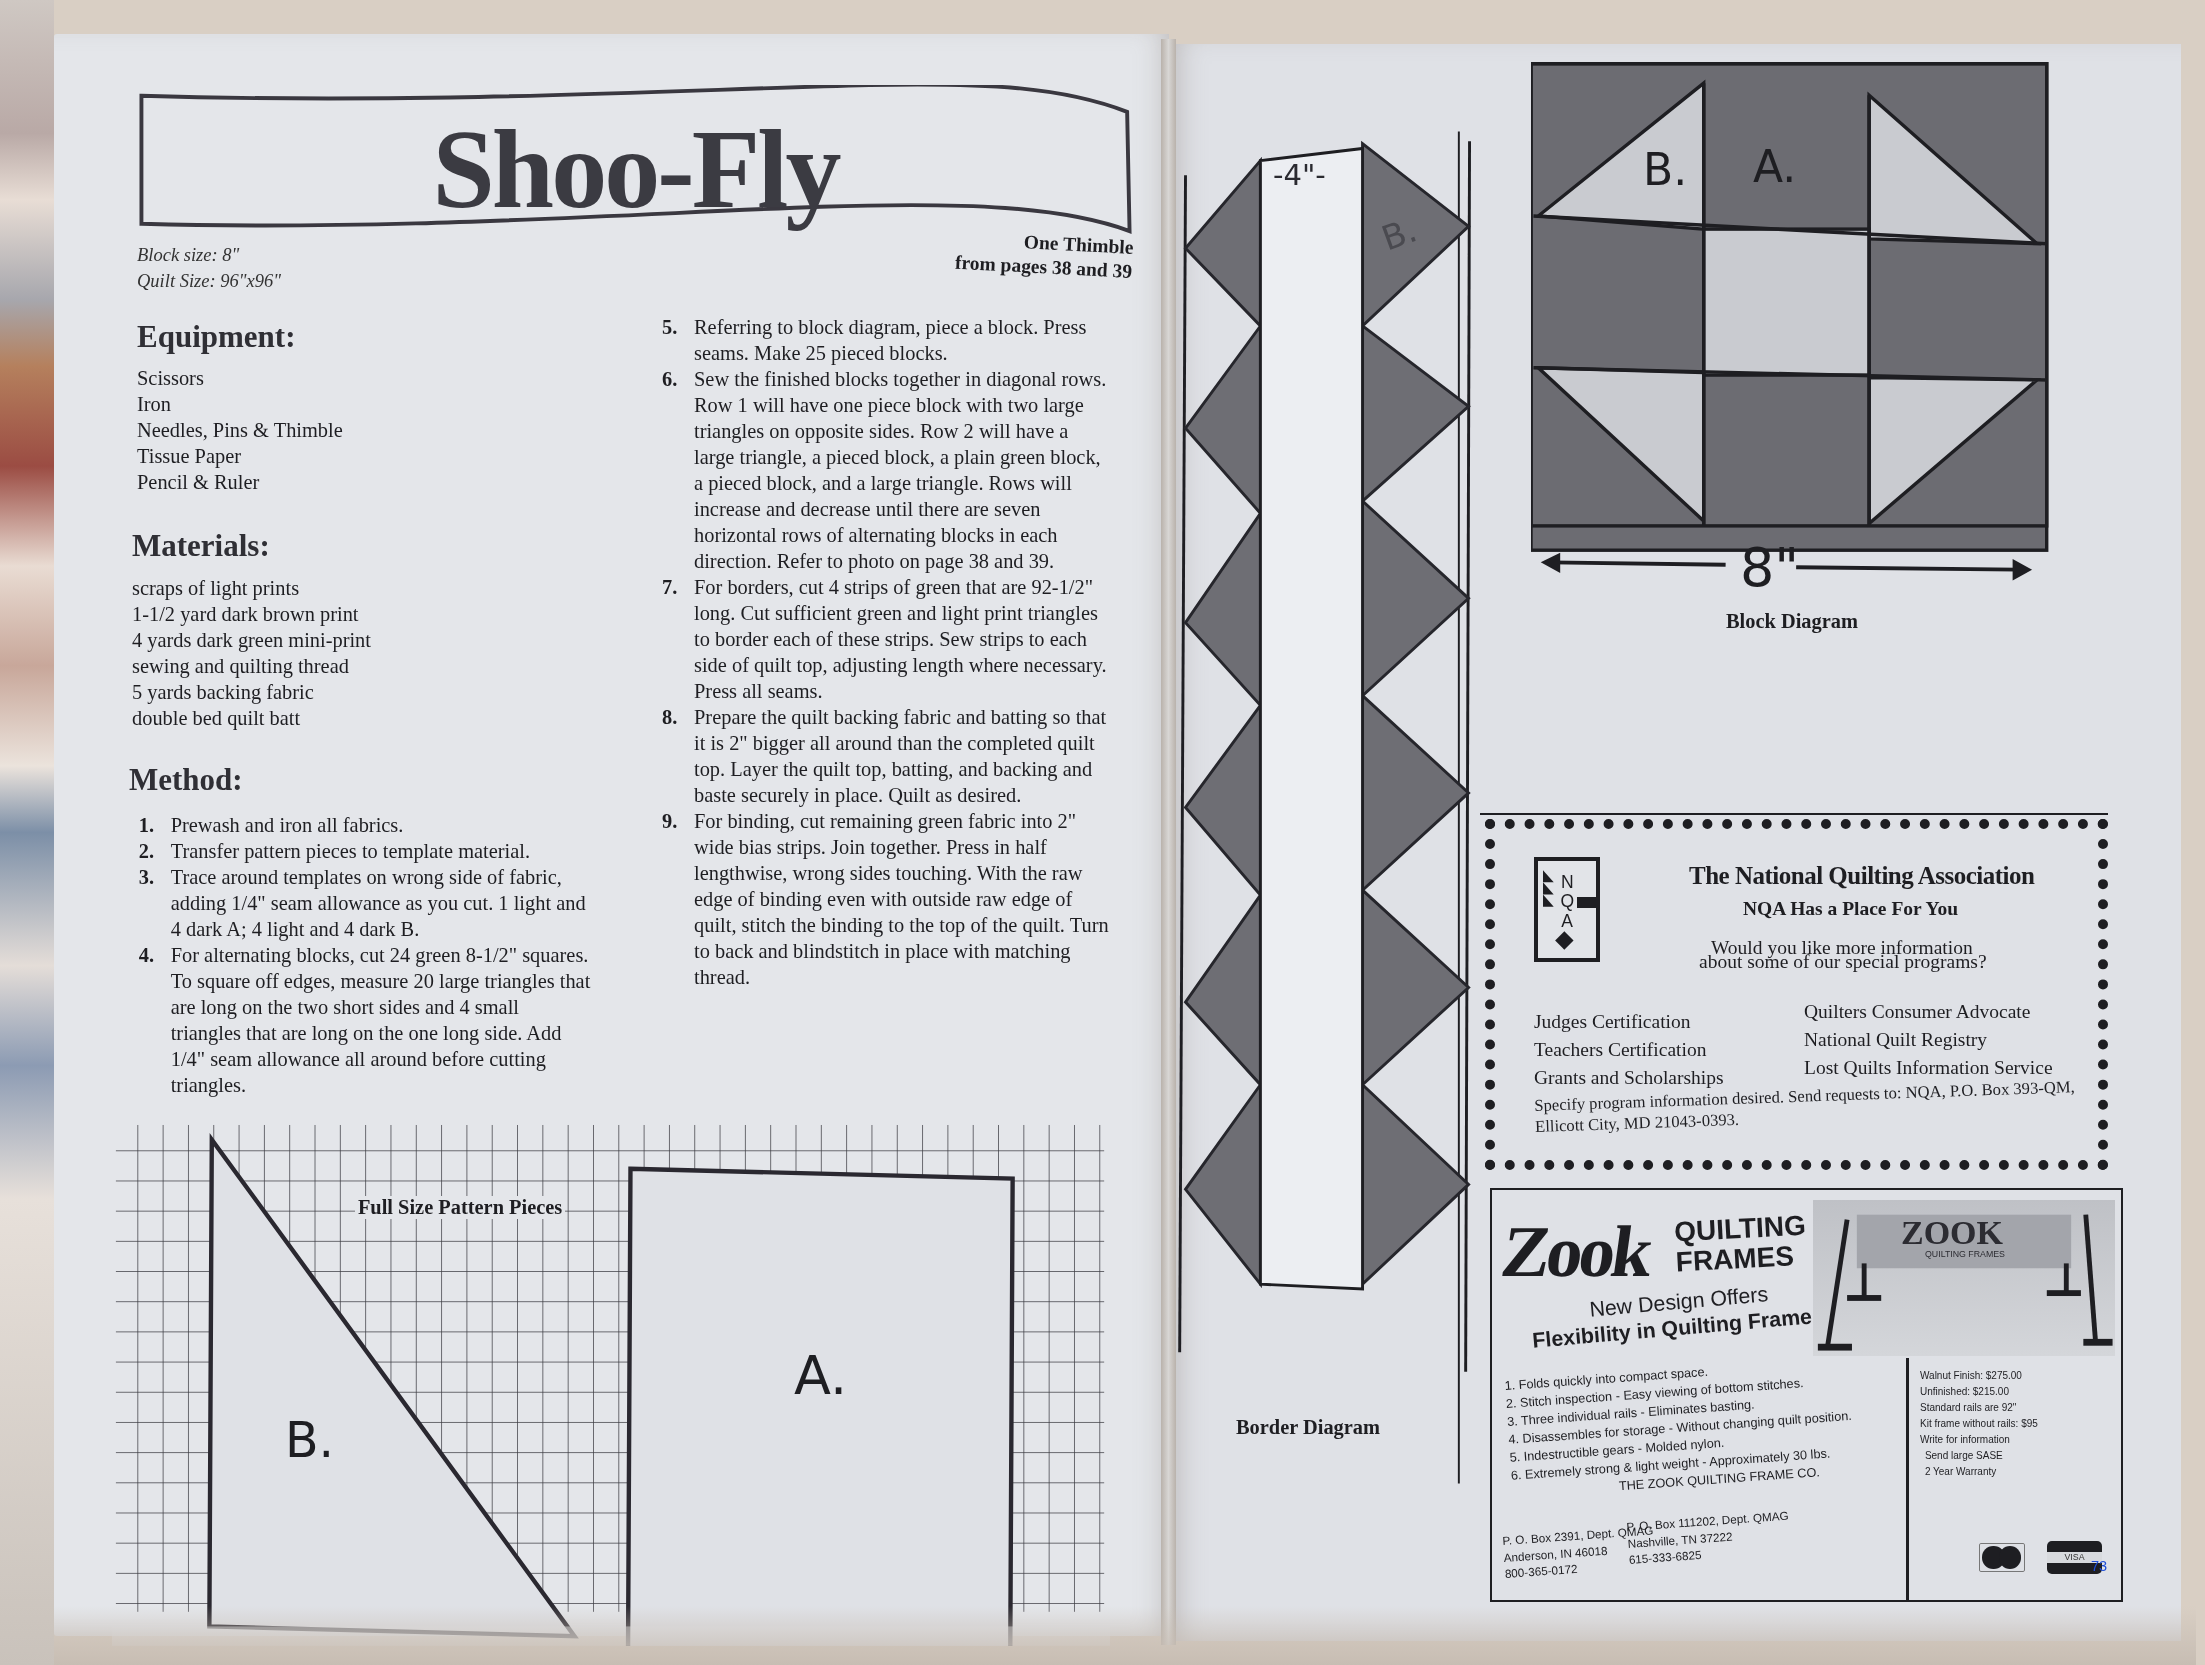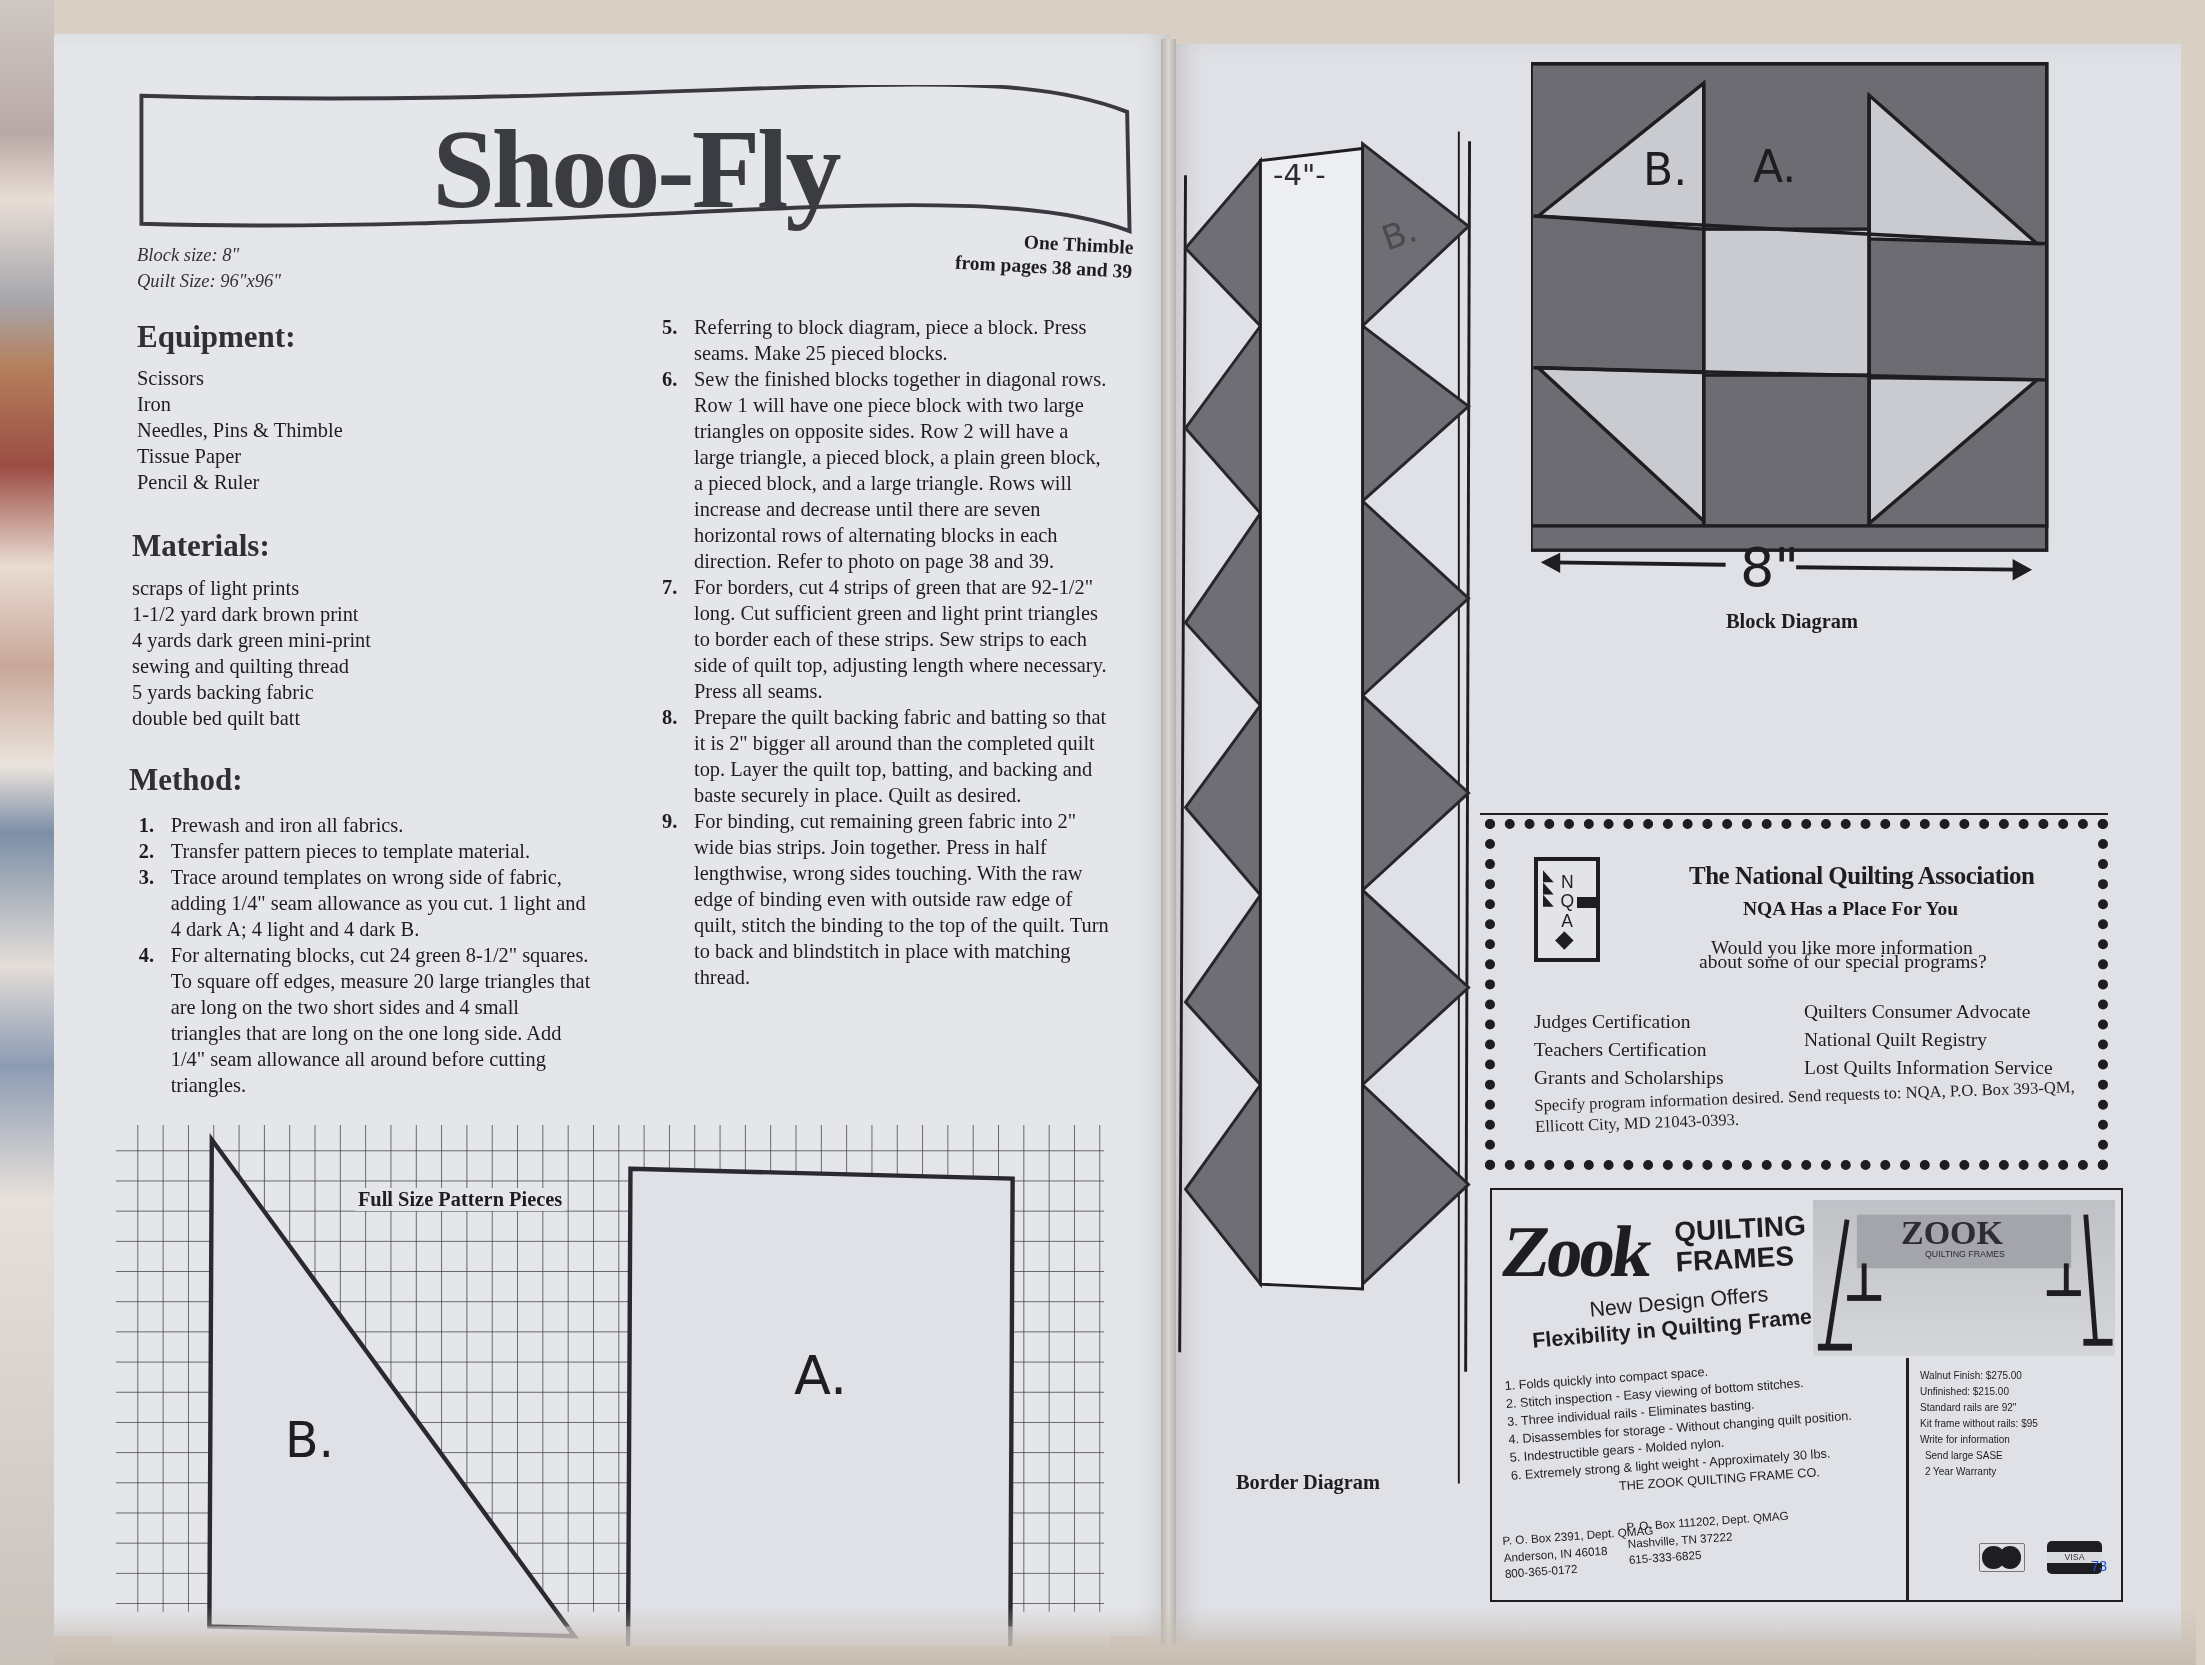--- a/index.html
+++ b/index.html
@@ -126,40 +126,40 @@
         <path d="M52 0 L0 0 0 62" fill="none" stroke="#3c3c42" stroke-width="3"></path>
       </pattern>
     </defs>
     <rect x="8" y="10" width="2030" height="1000" fill="url(#grid)"></rect>
 
     <polygon points="205,40 200,1040 950,1060" fill="#dfe1e6" stroke="#2a2830" stroke-width="9"></polygon>
 
     <polygon points="1065,100 1850,120 1845,1120 1060,1090" fill="#dfe1e6" stroke="#2a2830" stroke-width="9"></polygon>
     <rect x="0" y="1040" width="2050" height="40" fill="#e4e6ea" opacity=".5"></rect>
   </svg>
-  <div class="abs caption-b" style="left:243px;top:68px;background:#e4e6ea;padding:0 2.9px;">Full Size Pattern Pieces</div>
+  <div class="abs caption-b" style="left:243px;top:76px;background:#e4e6ea;padding:0 2.9px;">Full Size Pattern Pieces</div>
   <div class="abs" style="left:173px;top:292px;font-family:'DejaVu Sans',sans-serif;font-size:49px;">B.</div>
   <div class="abs" style="left:682px;top:224px;font-family:'DejaVu Sans',sans-serif;font-size:54px;">A.</div>
 </div>
 
 <div class="abs" style="left:1168px;top:131px;width:321px;height:1353px;">
   <svg width="321" height="1353" style="position:absolute;left:0;top:0" viewBox="0 0 660 2780">
     <line x1="36" y1="90" x2="24" y2="2510" stroke="#1e1e22" stroke-width="6"></line>
     <line x1="620" y1="20" x2="612" y2="2550" stroke="#1e1e22" stroke-width="6"></line>
     <line x1="598" y1="0" x2="598" y2="2780" stroke="#1e1e22" stroke-width="4"></line>
 
     <polygon points="190,60 36,240 190,400 36,610 190,785 36,1010 190,1180 36,1390 190,1570 36,1790 190,1960 36,2175 190,2370 190,60" fill="#6e6e74" stroke="#26262c" stroke-width="6"></polygon>
 
     <polygon points="400,25 618,195 400,400 618,565 400,760 618,960 400,1160 618,1360 400,1560 618,1760 400,1960 618,2165 400,2370 400,25" fill="#6e6e74" stroke="#26262c" stroke-width="6"></polygon>
 
     <polygon points="190,60 400,35 400,2380 190,2370" fill="#eceef2" stroke="#1e1e22" stroke-width="6"></polygon>
   </svg>
   <div class="abs" style="left:105px;top:27px;font-family:'DejaVu Sans',sans-serif;font-size:29px;color:#2a2a30;">-4"-</div>
   <div class="abs" style="left:214px;top:83px;font-family:'DejaVu Sans',sans-serif;font-size:34px;color:#4a4a50;transform:rotate(-20deg);">B.</div>
-  <div class="abs caption-b" style="left:68px;top:1340px;">Border Diagram</div>
+  <div class="abs caption-b" style="left:68px;top:1285px;">Border Diagram</div>
 </div>
 
 <div class="abs block-diagram">
   <svg width="523" height="633" style="position:absolute;left:0;top:0" viewBox="0 0 1075 1300">
     <g stroke="#1e1e22" stroke-width="7">
       <rect x="0" y="5" width="1060" height="1000" fill="#6c6c72"></rect>
 
       <polygon points="15,318 355,45 355,345" fill="#c9cbd0"></polygon>
 
       <polygon points="695,70 1040,375 695,365" fill="#c9cbd0"></polygon>

